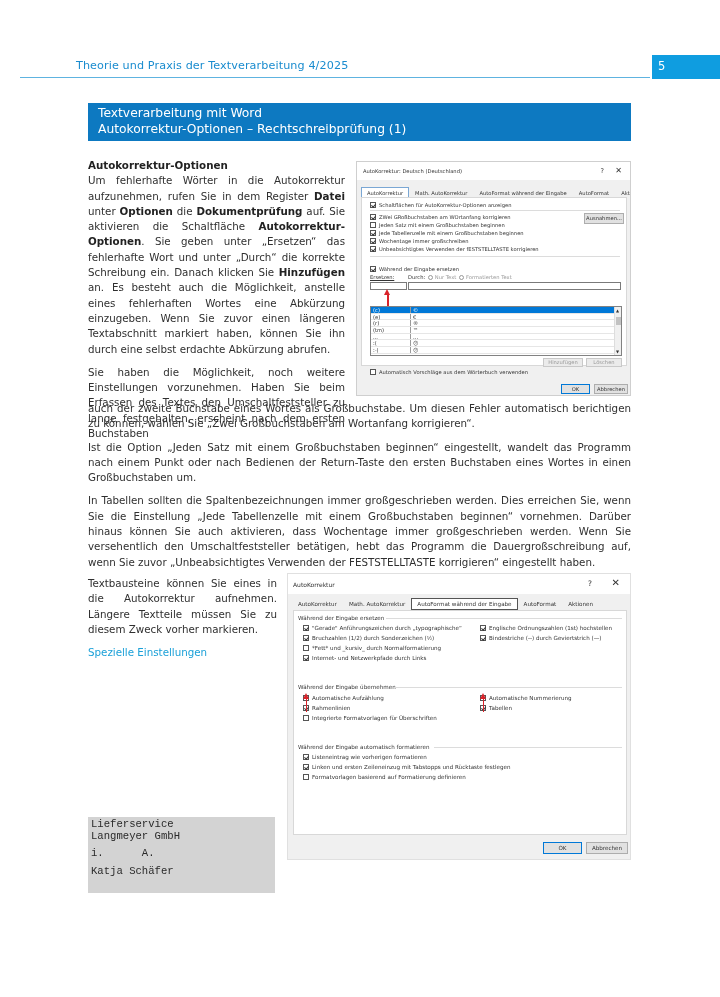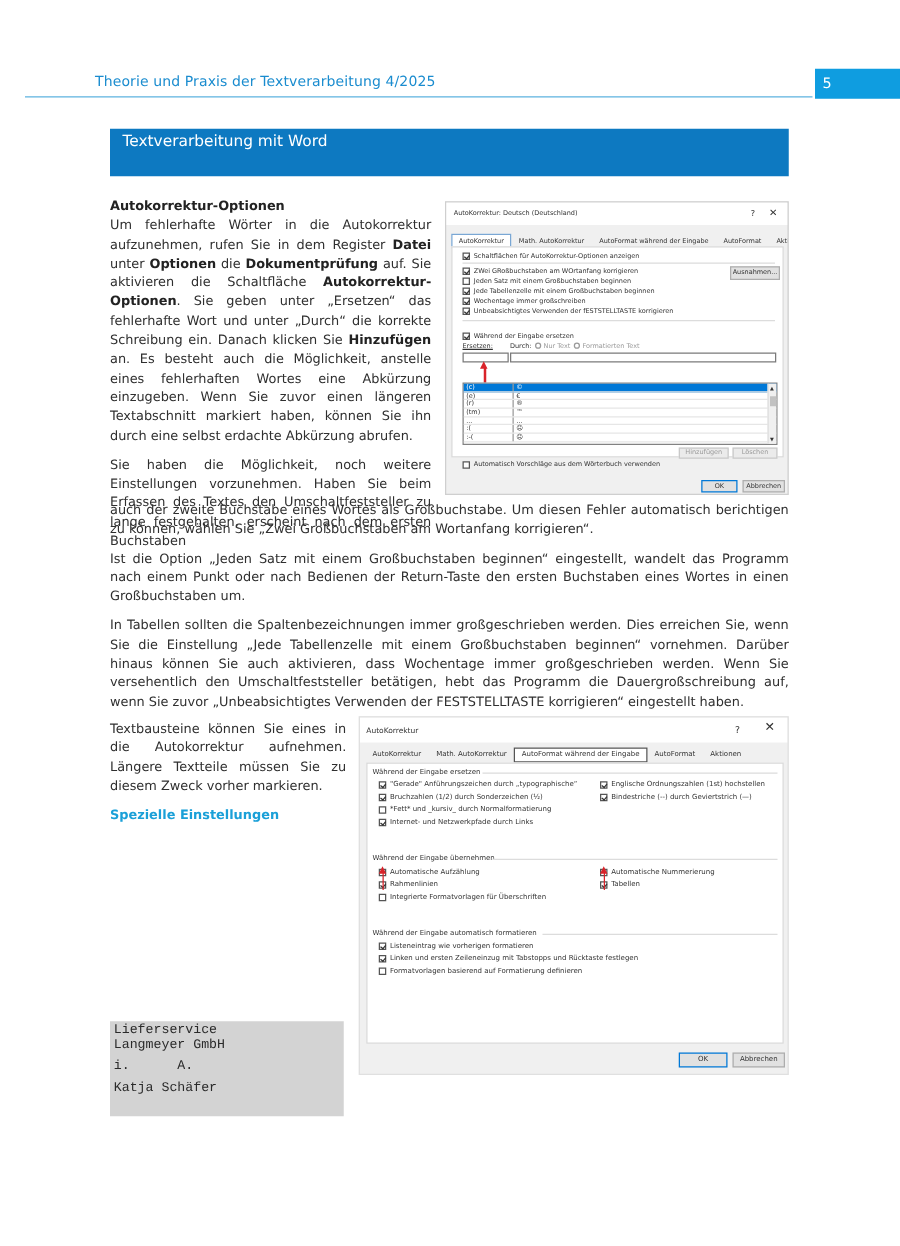--- a/index.html
+++ b/index.html
@@ -8,21 +8,21 @@
 
   .running-head { position: absolute; left: 76px; top: 59px; font-size: 11.2px; color: #1a8ccf; letter-spacing: 0.1px; }
   .head-rule { position: absolute; left: 20px; top: 77px; width: 630px; height: 1px; background: #5eb3e0; }
   .page-num { position: absolute; left: 652px; top: 55px; width: 68px; height: 24px; background: #0f9de0; color: #fff; font-size: 11.5px; padding: 4px 0 0 6px; }
 
   .title-box { position: absolute; left: 88px; top: 103px; width: 543px; height: 38px; background: #0d79c1; color: #fff; padding: 3px 0 0 10px; font-size: 12.3px; line-height: 15.5px; }
 
   .txt { position: absolute; font-size: 10.3px; line-height: 15.3px; color: #2f2f2f; text-align: justify; }
   .txt b { color: #222; }
   .txt .h { font-weight: bold; color: #222; }
-  .txt .hb { font-weight: bold; color: #1aa0d8; }
+  .txt .hb { font-weight: normal; color: #1aa0d8; }
   .txt p { margin-bottom: 8px; }
 
   
   .dlg { position: absolute; background: #ffffff; border: 1px solid #cfcfcf; font-size: 5.2px; color: #333; overflow: hidden; }
   .dlg .titlebar { position: absolute; left: 0; top: 0; right: 0; height: 18px; }
   .dlg .title { position: absolute; left: 6px; top: 6px; }
   .dlg .help { position: absolute; right: 26px; top: 5px; font-size: 6.5px; }
   .dlg .close { position: absolute; right: 8px; top: 4px; font-size: 8px; }
   .tabs { position: absolute; display: flex; }
   .tab { padding: 2px 5px; border: 1px solid transparent; white-space: nowrap; }
@@ -67,20 +67,21 @@
 </style>
 </head>
 <body>
 
 <div class="running-head">Theorie und Praxis der Textverarbeitung 4/2025</div>
 <div class="head-rule"></div>
 <div class="page-num">5</div>
 
 <div class="title-box">
   <div>Textverarbeitung mit Word</div>
+  <div>Autokorrektur-Optionen – Rechtschreibprüfung (1)</div>
 </div>
 
 <div class="txt" style="left:88px; top:158px; width:257px;">
   <div class="h">Autokorrektur-Optionen</div>
   <p><span>Um fehlerhafte Wörter in die Autokorrektur aufzunehmen, rufen Sie in dem Register </span><b>Datei</b><span> unter </span><b>Optionen</b><span> die </span><b>Dokumentprüfung</b><span> auf. Sie aktivieren die Schaltfläche </span><b>Autokorrektur-Optionen</b><span>. Sie geben unter „Ersetzen“ das fehlerhafte Wort und unter „Durch“ die korrekte Schreibung ein. Danach klicken Sie </span><b>Hinzufügen</b><span> an. Es besteht auch die Möglichkeit, anstelle eines fehlerhaften Wortes eine Abkürzung einzugeben. Wenn Sie zuvor einen längeren Textabschnitt markiert haben, können Sie ihn durch eine selbst erdachte Abkürzung abrufen.</span></p>
   <div style="margin-top:2px;">Sie haben die Möglichkeit, noch weitere Einstellungen vorzunehmen. Haben Sie beim Erfassen des Textes den Umschaltfeststeller zu lange festgehalten, erscheint nach dem ersten Buchstaben</div>
 </div>
 
 <div class="txt" style="left:88px; top:401px; width:543px;">
   <p>auch der zweite Buchstabe eines Wortes als Großbuchstabe. Um diesen Fehler automatisch berichtigen zu können, wählen Sie „Zwei Großbuchstaben am Wortanfang korrigieren“.</p>

